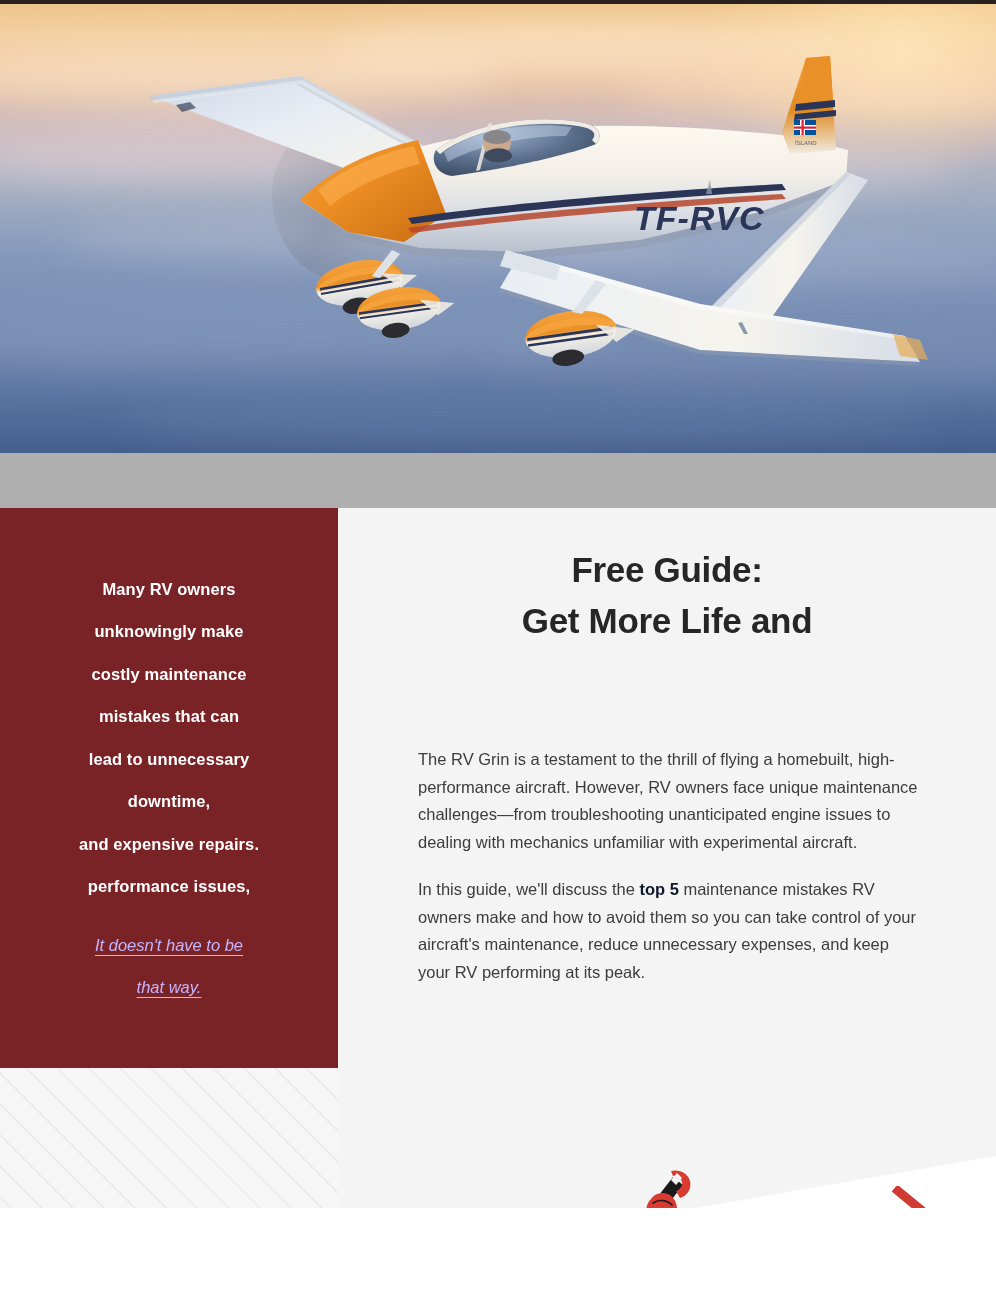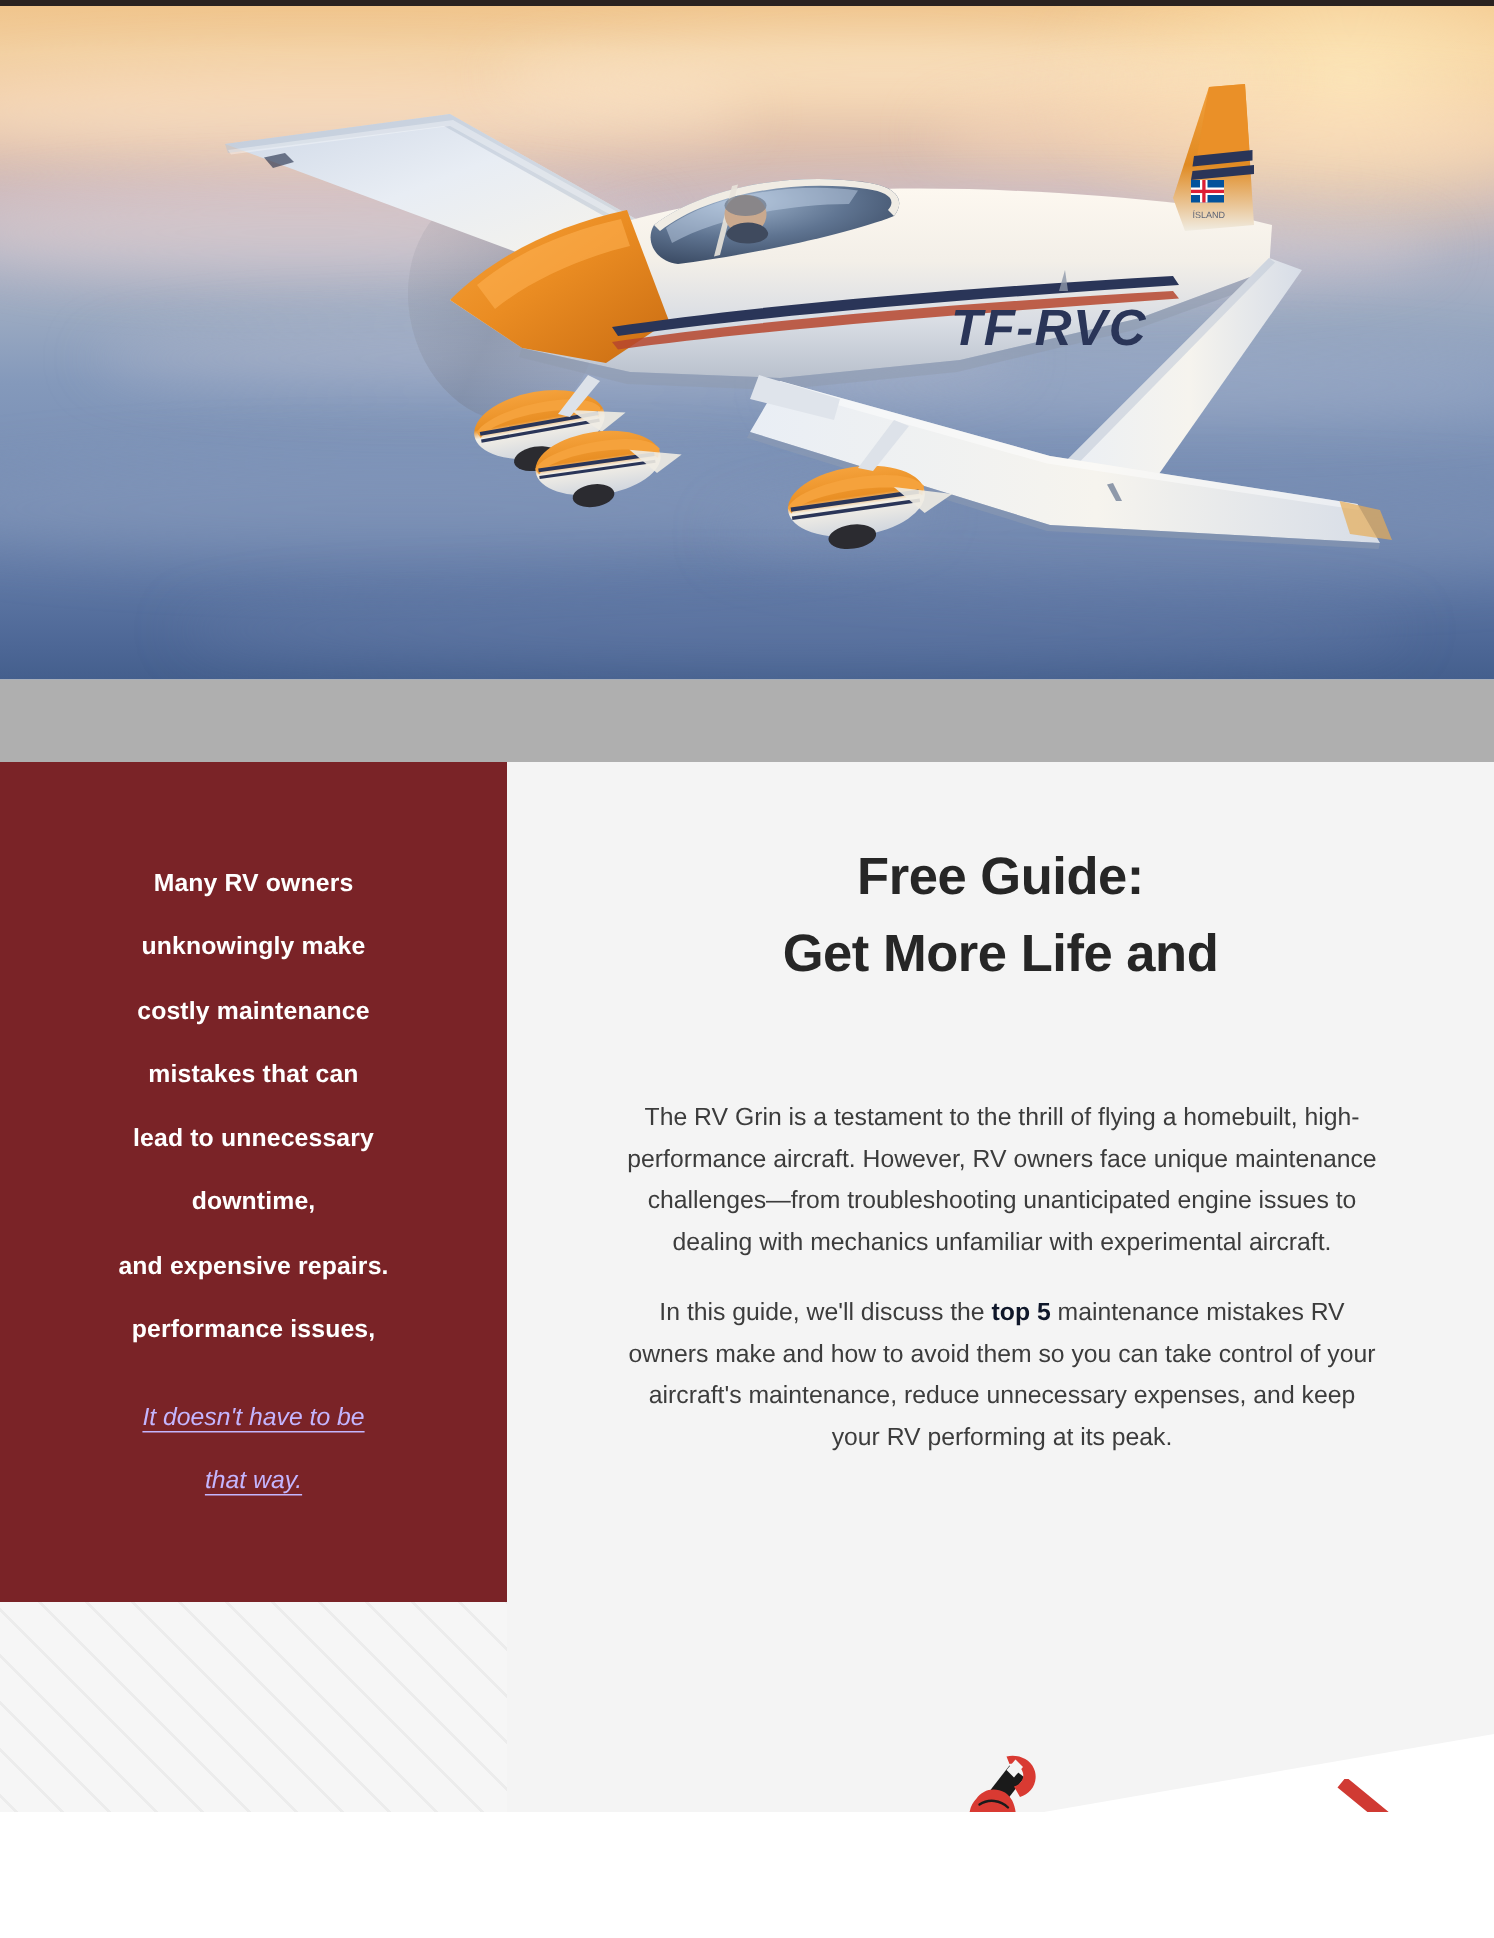--- a/index.html
+++ b/index.html
@@ -137,35 +137,34 @@
     background:#ffffff;
     clip-path:polygon(100% 0, 100% 100%, 0 100%);
   }
 
   
   .content {
     position:absolute; left:338px; top:508px;
     width:658px; height:784px;
   }
   .headline {
-    position:absolute; left:0; top:51px;
+    position:absolute; left:0; top:36px;
     width:658px;
     text-align:center;
     color:#262626;
     font-size:35px;
     font-weight:bold;
     line-height:51px;
     letter-spacing:-.3px;
   }
   .headline .ln { display:block; }
 
   .body-copy {
-    position:absolute; left:80px; top:224px;
+    position:absolute; left:80px; top:238px;
     width:500px;
-    text-align:center;
     color:#3c3c3c;
     font-size:16.5px;
     line-height:27.5px;
   }
   .body-copy p { margin-bottom:20px; }
   .body-copy p:last-child { margin-bottom:0; }
   .body-copy b { font-weight:bold; color:#0f172a; }
 
   
   .logo-row {

